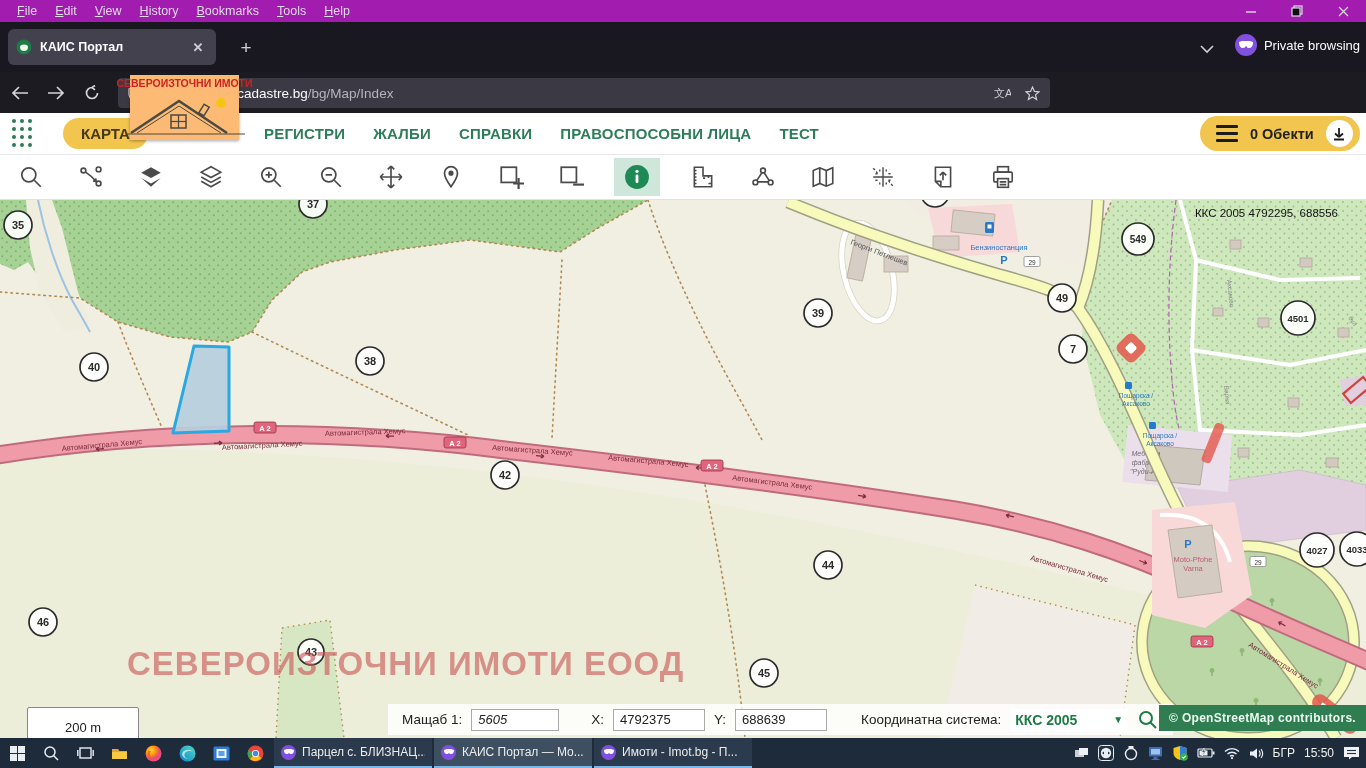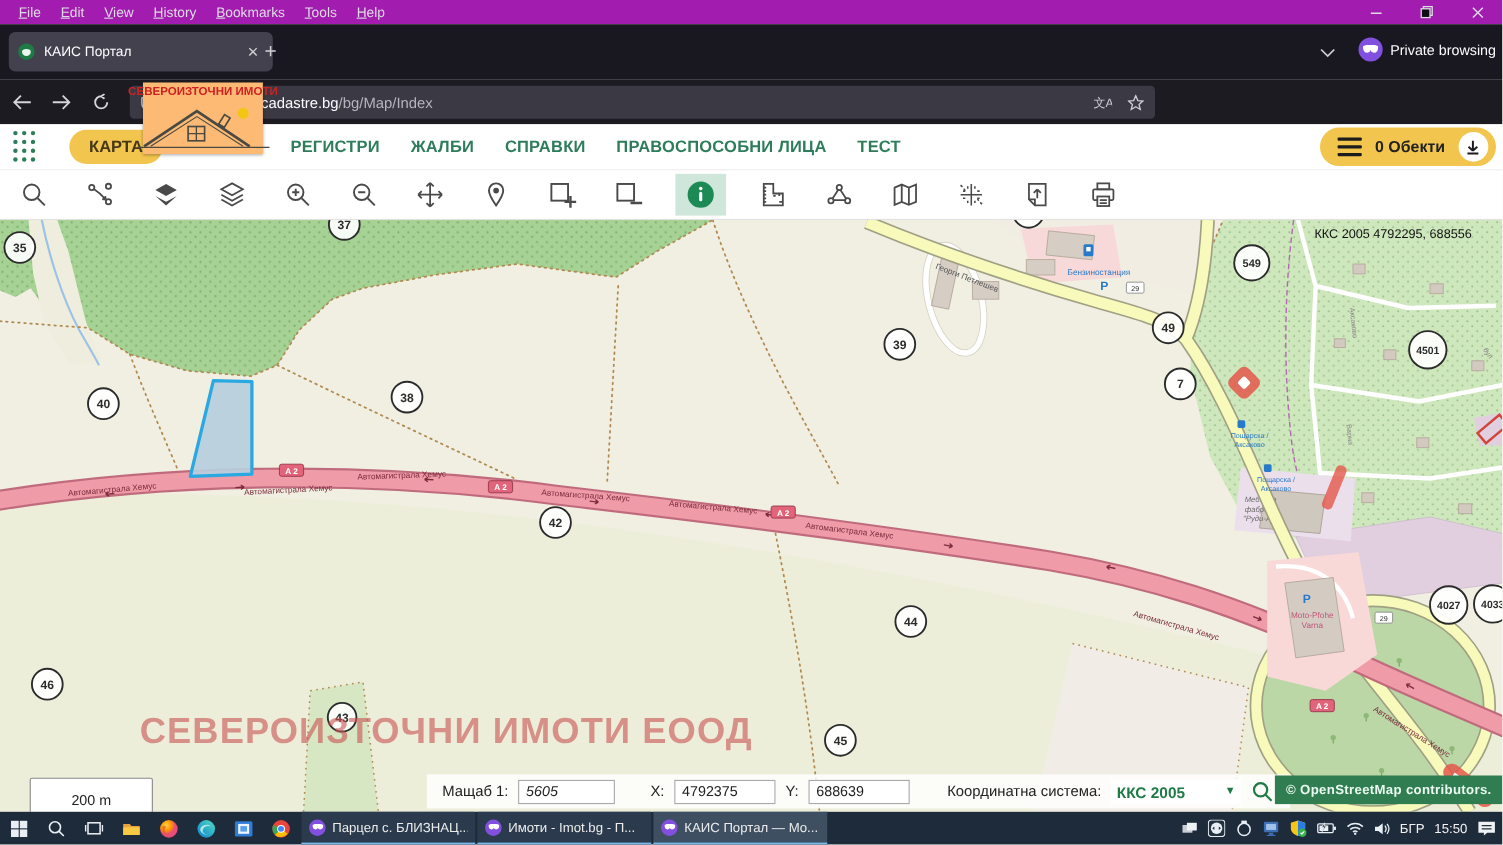--- a/index.html
+++ b/index.html
@@ -9,22 +9,22 @@
 
   
   .menubar { position:absolute; top:0; left:0; right:0; height:22px; background:#a21caf;
              display:flex; align-items:center; padding-left:8px; }
   .menubar .mitem { display:inline-block; color:#dddce3; font-size:12.5px; padding:0 9px; line-height:22px; cursor:default; }
   .menubar .mitem::first-letter { text-decoration:underline; }
   .winctl { position:absolute; right:0; top:0; height:22px; display:flex; }
   .winctl .wbtn { width:46px; height:22px; display:flex; align-items:center; justify-content:center; }
 
   .tabbar { position:absolute; top:22px; left:0; right:0; height:50px; background:#191820; }
-  .tab { position:absolute; left:8px; top:7px; width:240px; height:36px; background:#42414d; border-radius:6px;
-         display:flex; align-items:center; padding:0 8px; }
+  .tab { position:absolute; left:8px; top:7px; width:208px; height:36px; background:#42414d; border-radius:6px;
+         display:flex; align-items:center; padding:0 8px;font-weight:bold; }
   .tab .title { color:#fbfbfe; font-size:12.5px; margin-left:8px; flex:1; white-space:nowrap; overflow:hidden; }
   .tab .close { color:#d0cfd6; font-size:13px; width:20px; text-align:center; }
   .newtab { position:absolute; left:232px; top:12px; width:28px; height:28px; color:#d0cfd6; font-size:19px;
             display:flex; align-items:center; justify-content:center; border-radius:4px; }
   .tabchev { position:absolute; right:152px; top:18px; color:#cfced6; }
   .privbadge { position:absolute; right:6px; top:12px; display:flex; align-items:center; gap:7px; color:#fbfbfe; font-size:13px; }
   .maskicon { width:22px; height:22px; border-radius:50%; background:#8250df; display:flex; align-items:center; justify-content:center; }
 
   .urlbar { position:absolute; top:72px; left:0; right:0; height:41px; background:#1c1b22;
             display:flex; align-items:center; }
@@ -766,35 +766,35 @@
         </svg>
       </div>
     <div class="twin">
       <span class="maskicon" style="width:15px;height:15px;flex:none">
           <svg width="10" height="7">
             <path d="M0,1 Q5,-1.5 10,1 Q10,5 7,5 Q5.4,5 5,3.4 Q4.6,5 3,5 Q0,5 0,1" fill="#fff"></path>
           </svg>
         </span>
       <span class="wt">Парцел с. БЛИЗНАЦ...</span>
     </div>
+    <div class="twin active">
+      <span class="maskicon" style="width:15px;height:15px;flex:none">
+          <svg width="10" height="7">
+            <path d="M0,1 Q5,-1.5 10,1 Q10,5 7,5 Q5.4,5 5,3.4 Q4.6,5 3,5 Q0,5 0,1" fill="#fff"></path>
+          </svg>
+        </span>
+      <span class="wt">КАИС Портал — Mo...</span>
+    </div>
     <div class="twin">
       <span class="maskicon" style="width:15px;height:15px;flex:none">
           <svg width="10" height="7">
             <path d="M0,1 Q5,-1.5 10,1 Q10,5 7,5 Q5.4,5 5,3.4 Q4.6,5 3,5 Q0,5 0,1" fill="#fff"></path>
           </svg>
         </span>
       <span class="wt">Имоти - Imot.bg - П...</span>
-    </div>
-    <div class="twin active">
-      <span class="maskicon" style="width:15px;height:15px;flex:none">
-          <svg width="10" height="7">
-            <path d="M0,1 Q5,-1.5 10,1 Q10,5 7,5 Q5.4,5 5,3.4 Q4.6,5 3,5 Q0,5 0,1" fill="#fff"></path>
-          </svg>
-        </span>
-      <span class="wt">КАИС Портал — Mo...</span>
     </div>
     <div class="tray">
       <svg width="15" height="12">
           <rect x="1" y="3" width="9" height="7" fill="#c9ced4"></rect>
           <rect x="5" y="1" width="9" height="7" fill="#eef2f5"></rect>
         </svg>
       <svg width="16" height="16">
           <rect x="0.5" y="0.5" width="15" height="15" rx="3" fill="#20323f" stroke="#e8eef4" stroke-width="1"></rect>
           <circle cx="8" cy="8" r="5.2" fill="#e8eef4"></circle>
           <path d="M4,8 l2,-1.6 v3.2 Z M12,8 l-2,-1.6 v3.2 Z" fill="#20323f"></path>

